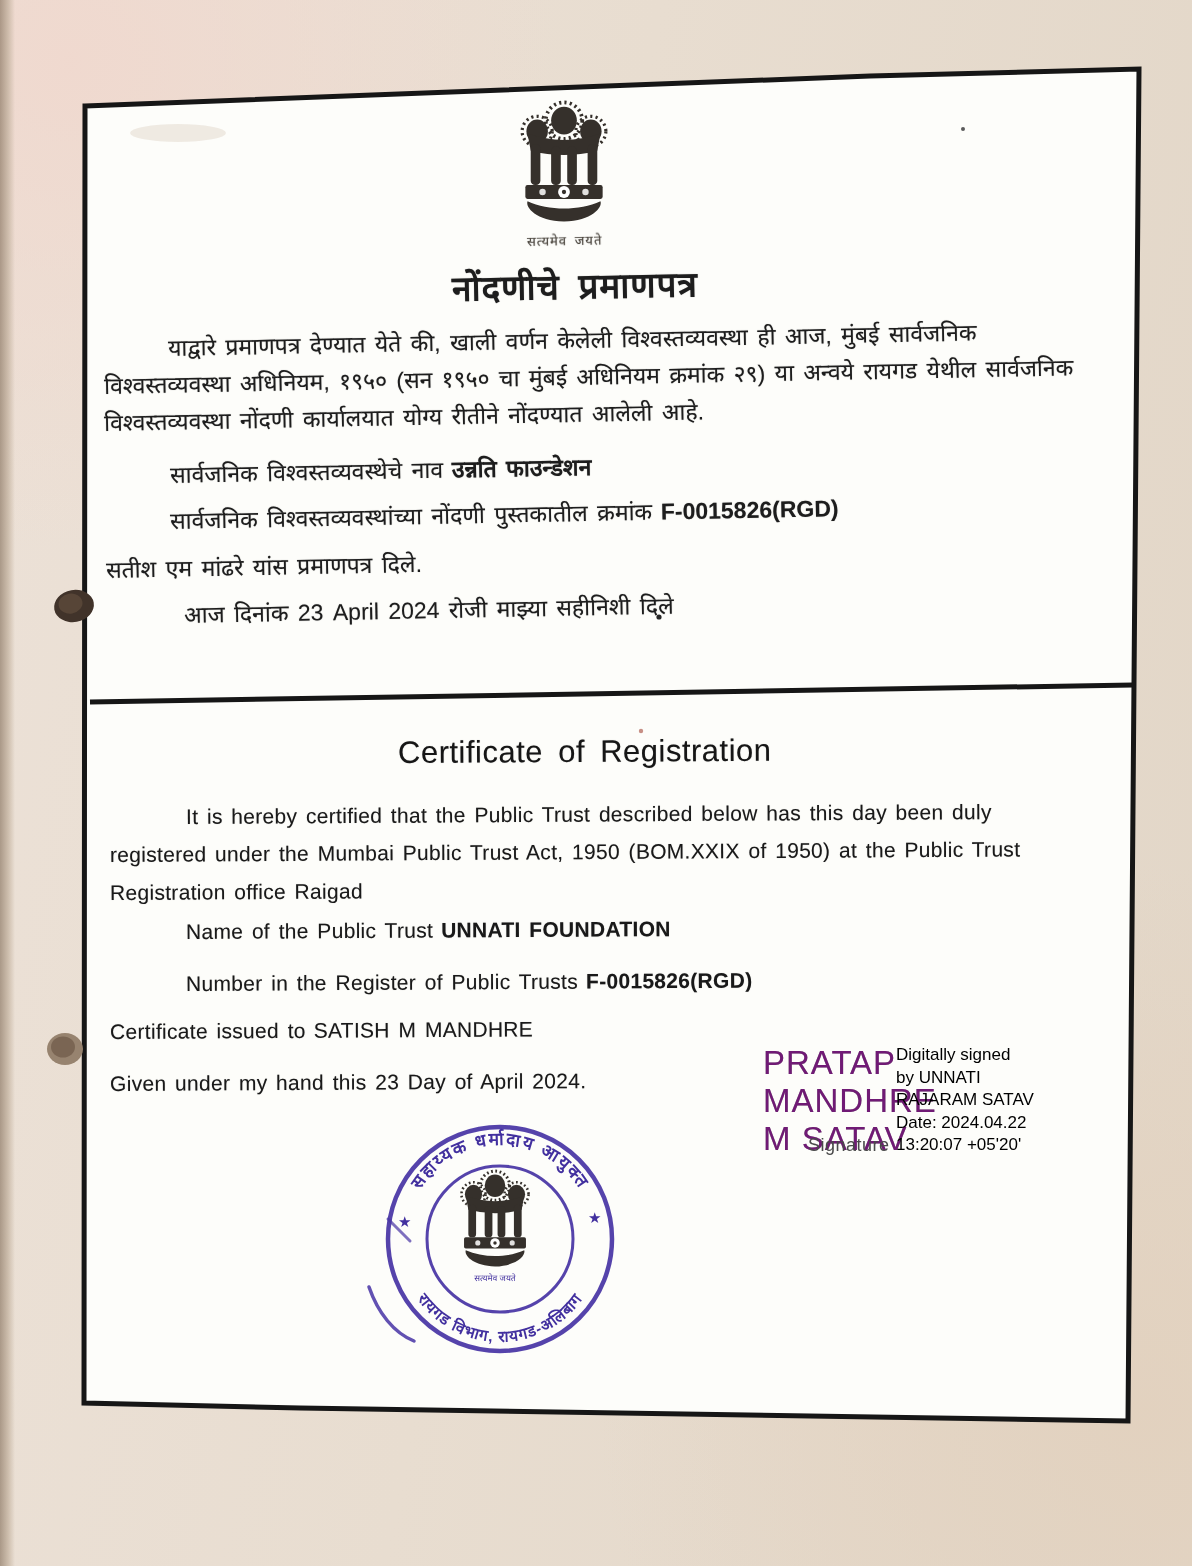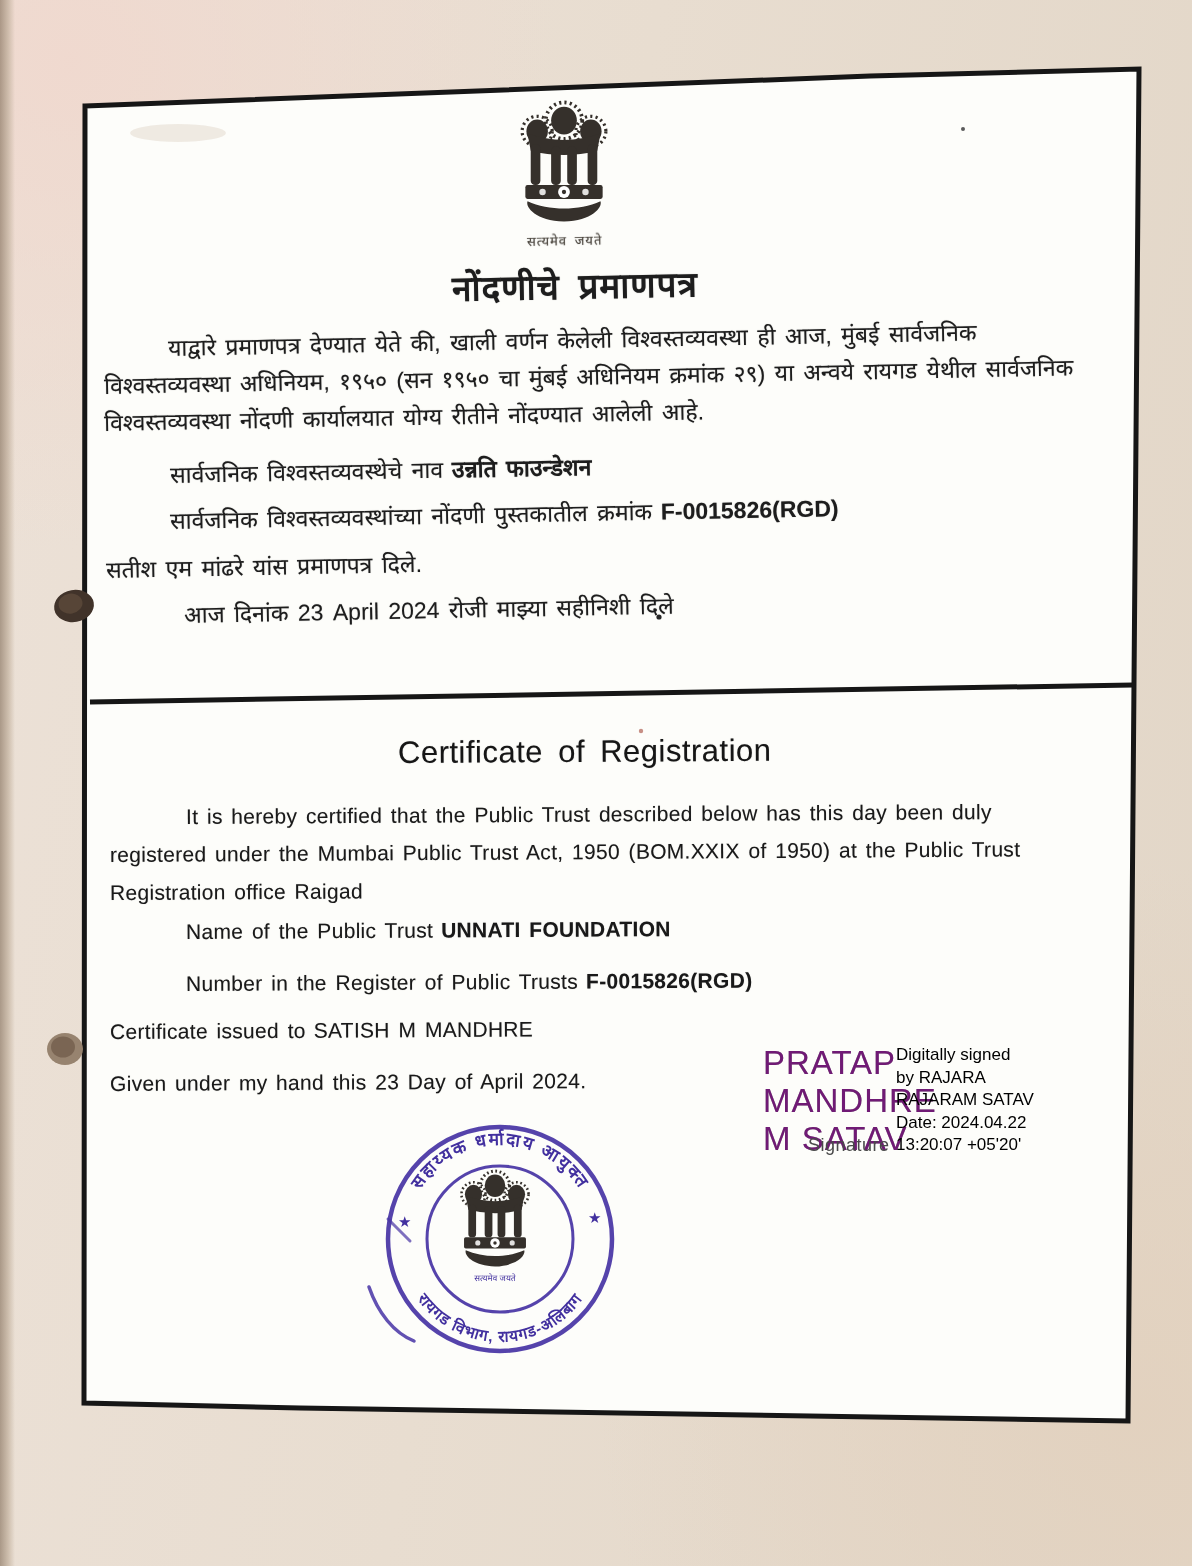--- a/index.html
+++ b/index.html
@@ -121,21 +121,21 @@
 </div>
 
 <div class="en" style="left:110px;top:1072px">Given under my hand this 23 Day of April 2024.</div>
 
 <div class="sig-big" style="left:763px;top:1044px">PRATAP</div>
 <div class="sig-big" style="left:763px;top:1082px">MANDHRE</div>
 <div class="sig-big" style="left:763px;top:1120px">M SATAV</div>
 
 <div class="sig-small" style="left:896px;top:1044px">
   <div>Digitally signed</div>
-  <div>by RAJARA</div>
+  <div>by UNNATI</div>
   <div>RAJARAM SATAV</div>
   <div>Date: 2024.04.22</div>
   <div>13:20:07 +05'20'</div>
 </div>
 
 <div class="sig-label" style="left:808px;top:1135px">Signature</div>
 
 <svg class="stamp-svg" viewBox="-118 -118 236 236">
   <defs>
     <path id="arcTop" d="M -93,12 A 93.8 93.8 0 1 1 93,12" fill="none"></path>

